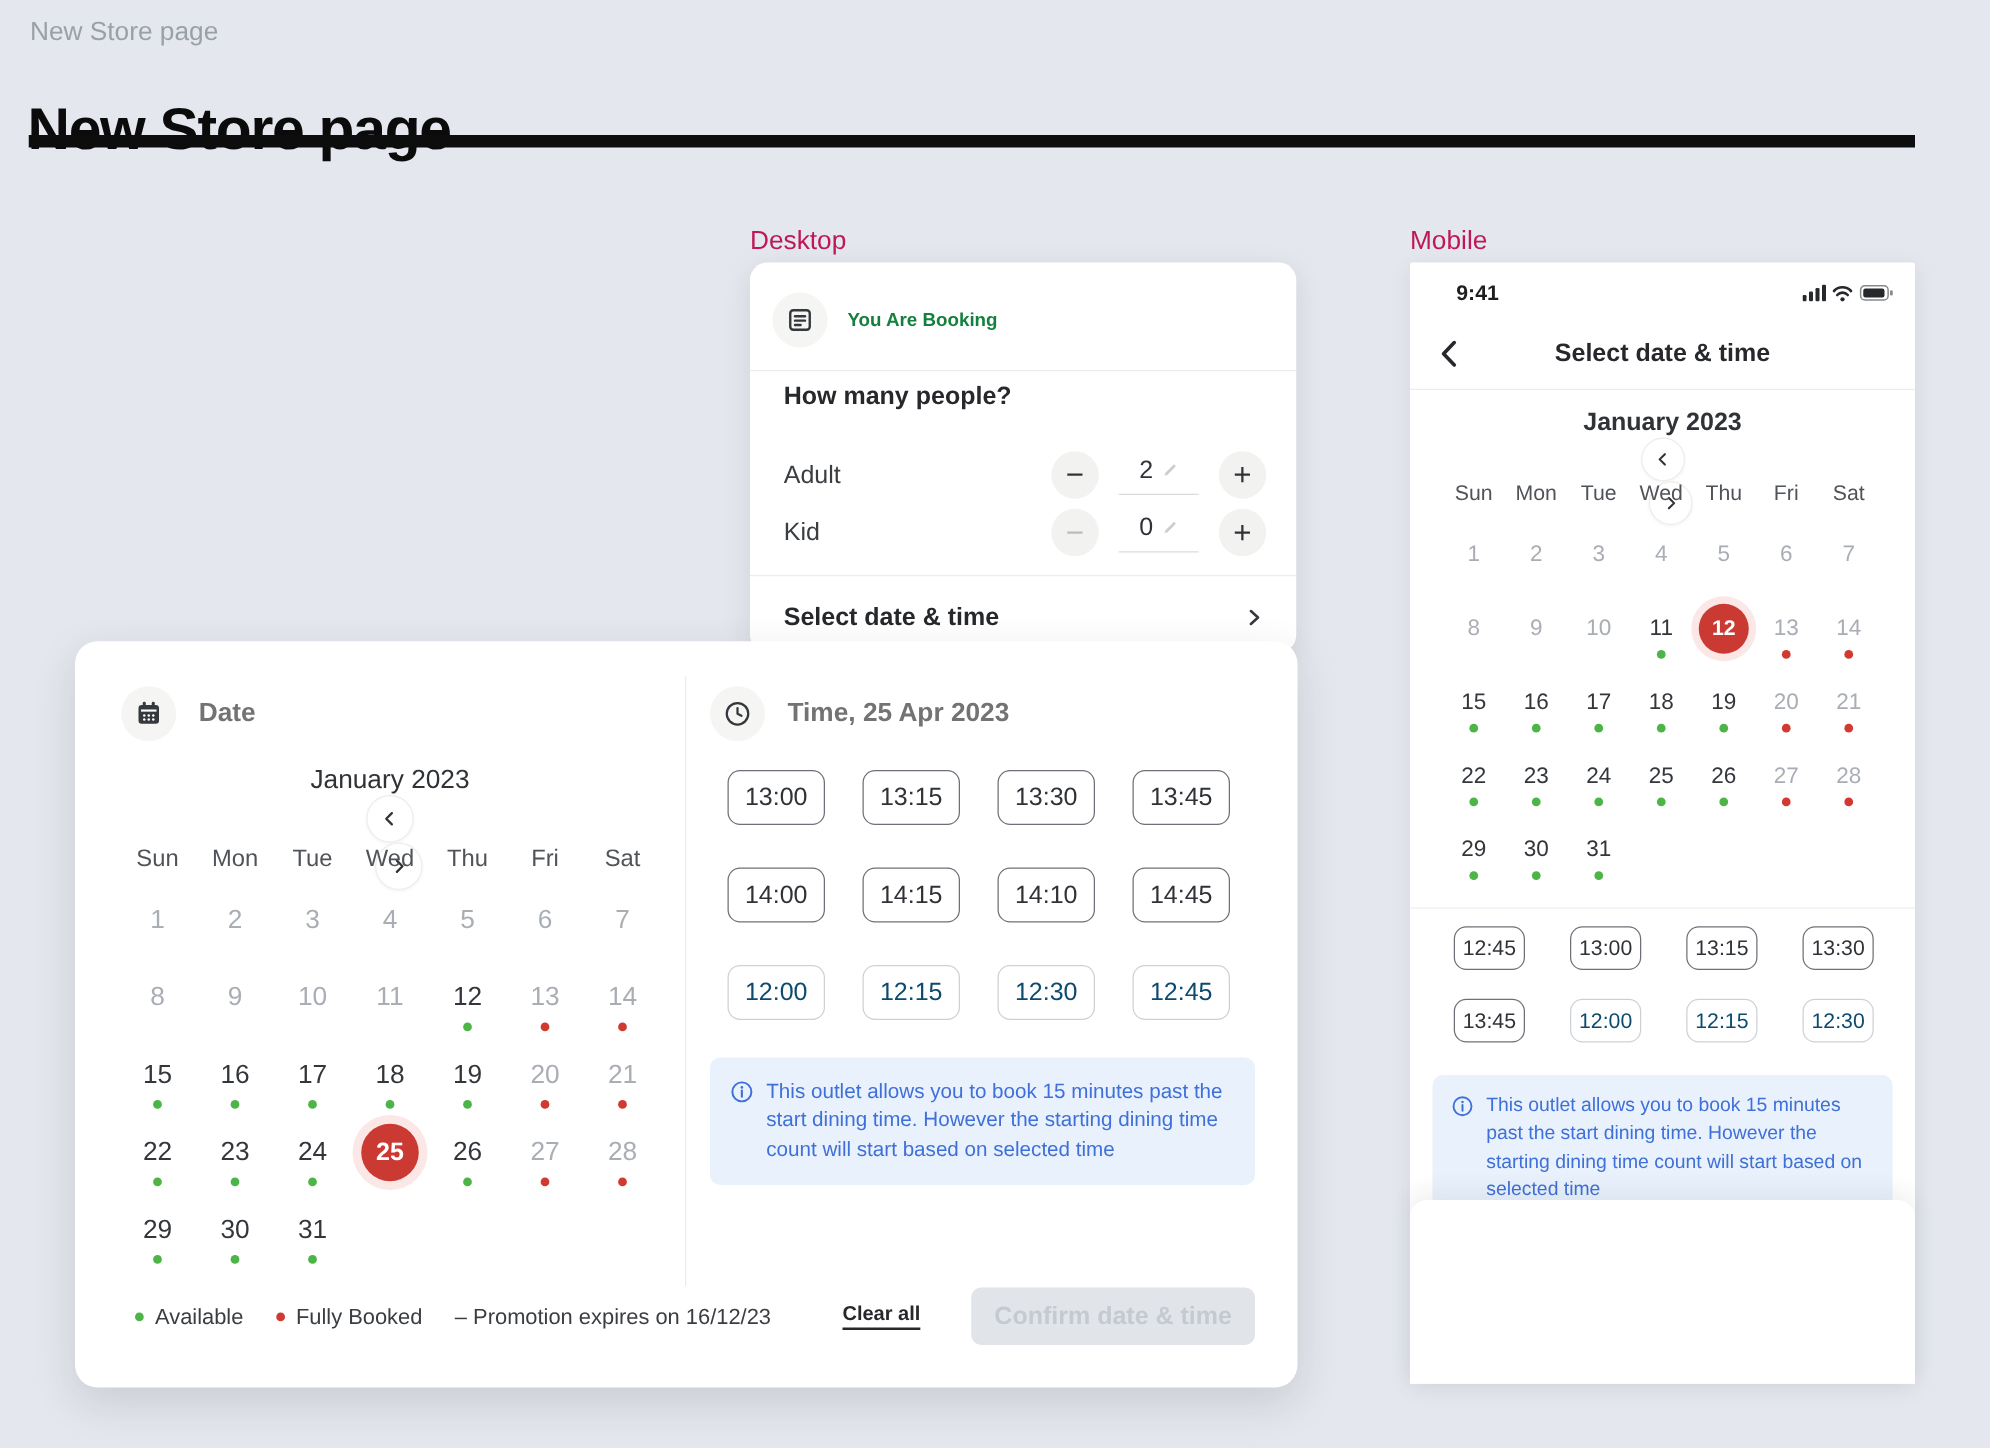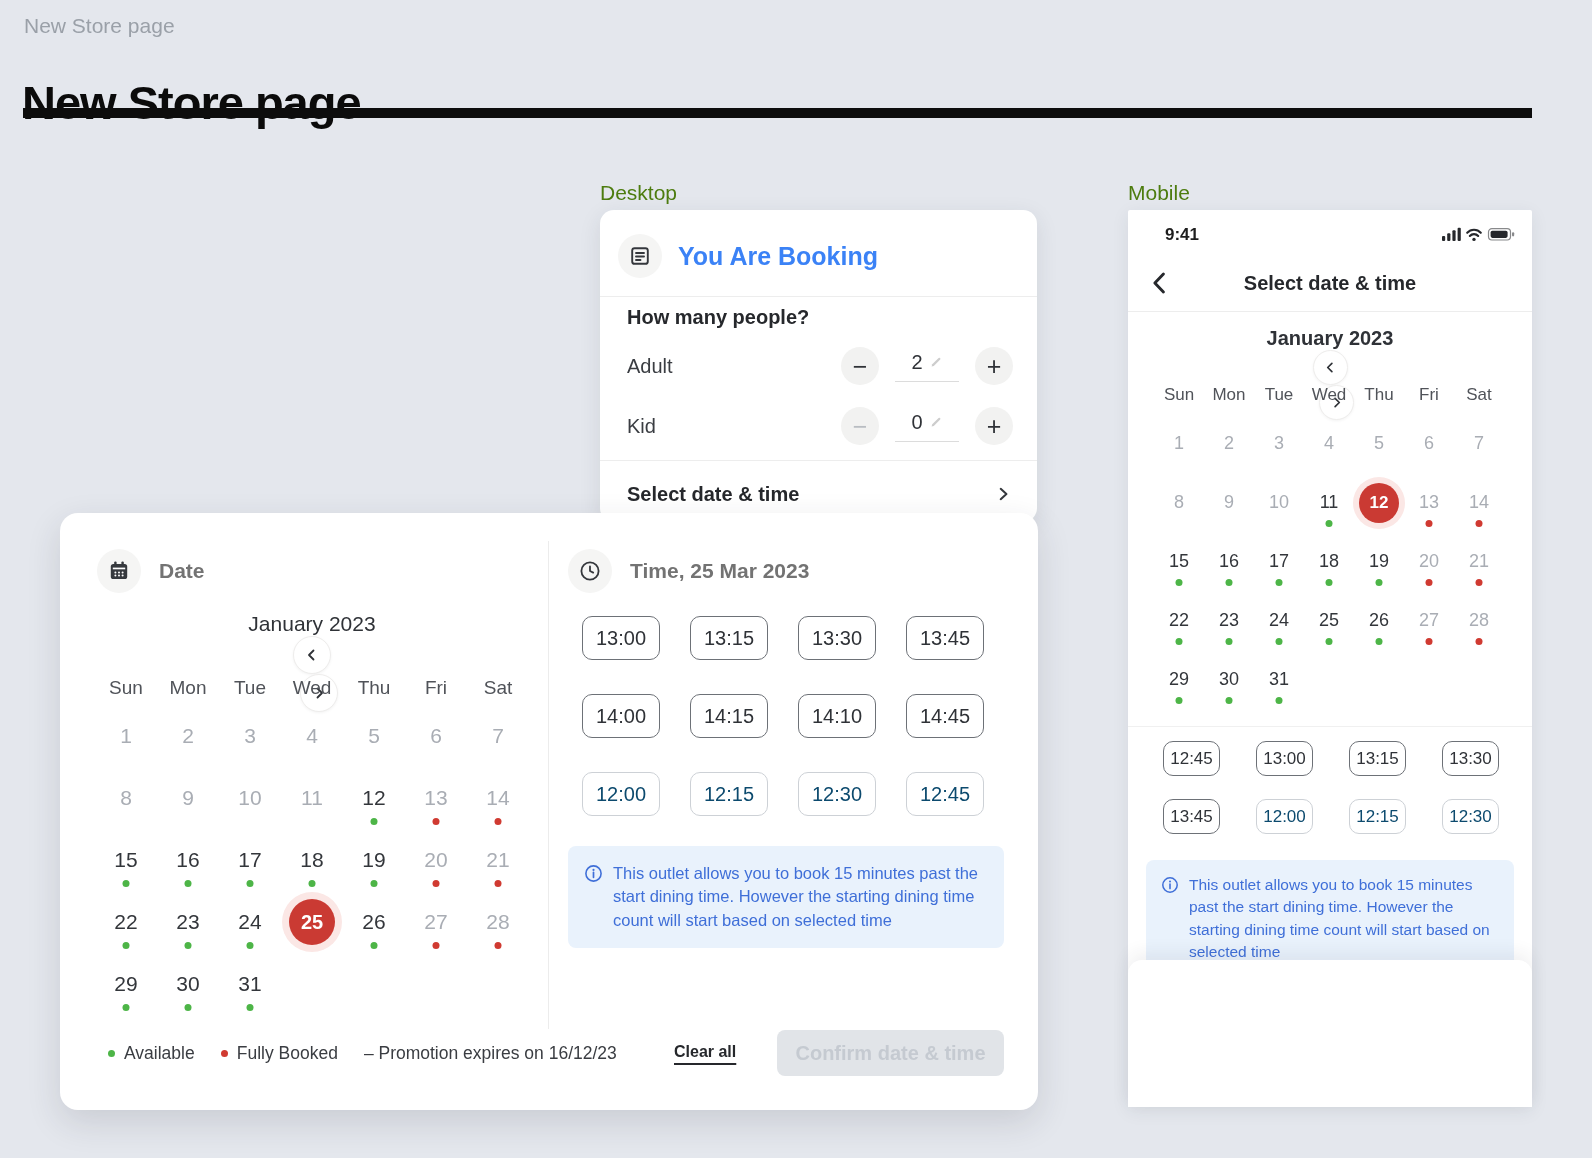--- a/index.html
+++ b/index.html
@@ -6,40 +6,40 @@
   body{
     width:1592px;height:1158px;position:relative;overflow:hidden;
     background:#e4e7ed;
     font-family:"Liberation Sans", sans-serif;
     color:#2f3237;
   }
   
   .breadcrumb{position:absolute;left:24px;top:14px;font-size:21px;color:#9aa0a8;}
   .page-title{position:absolute;left:22px;top:44px;font-size:47px;font-weight:800;color:#0b0b0b;letter-spacing:-1px;}
   .title-rule{position:absolute;left:23px;top:108px;width:1509px;height:10px;background:#0d0d0d;}
-  .section-label{position:absolute;font-size:21px;color:#4d7c0f;}
+  .section-label{position:absolute;font-size:21px;color:#be185d;}
   #desktop-label{left:600px;top:181px;}
   #mobile-label{left:1128px;top:181px;}
 
   
   .card{position:absolute;background:#fff;}
   #booking-card{left:600px;top:210px;width:437px;height:312px;border-radius:14px;box-shadow:0 6px 22px rgba(40,45,60,.10);}
   #picker-card{left:60px;top:513px;width:978px;height:597px;border-radius:18px;box-shadow:0 12px 34px rgba(40,45,60,.14);z-index:3;}
   #phone{left:1128px;top:210px;width:404px;height:897px;border-radius:2px;box-shadow:0 4px 18px rgba(40,45,60,.08);}
 
   .icon-circle{width:44px;height:44px;border-radius:50%;background:#f5f5f4;display:flex;align-items:center;justify-content:center;}
   .divider-h{position:absolute;left:0;right:0;height:1px;background:#ededed;}
   .divider-v{position:absolute;width:1px;background:#ececec;}
 
   
   #booking-card .hdr{position:absolute;left:18px;top:24px;display:flex;align-items:center;gap:16px;}
-  #booking-card .hdr .t{font-size:25px;font-weight:700;color:#3b82f6;}
+  #booking-card .hdr .t{font-size:15px;font-weight:700;color:#15803d;}
   .bk-question{position:absolute;left:27px;top:96px;font-size:20px;font-weight:700;color:#26282c;}
   .stepper-row{position:absolute;left:27px;right:24px;height:44px;display:flex;align-items:center;}
-  #row-adult{top:134px;} #row-kid{top:194px;}
+  #row-adult{top:148px;} #row-kid{top:194px;}
   .stepper-row .lbl{font-size:20px;color:#3a3d42;}
   .stepper{margin-left:auto;display:flex;align-items:center;gap:16px;}
   .step-btn{width:38px;height:38px;border-radius:50%;background:#f2f2f1;border:none;display:flex;align-items:center;justify-content:center;
     font-size:25px;line-height:1;color:#2f3237;cursor:pointer;font-family:inherit;padding:0;}
   .step-btn.dim{color:#b9bdc2;}
   .step-val{width:64px;display:flex;align-items:center;justify-content:center;gap:6px;border-bottom:1px solid #dcdcdc;padding-bottom:7px;}
   .step-val .v{font-size:20px;color:#2f3237;}
   .select-row{position:absolute;left:27px;right:26px;top:262px;height:44px;display:flex;align-items:center;cursor:pointer;}
   .select-row .t{font-size:20px;font-weight:700;color:#26282c;}
   .select-row svg{margin-left:auto;}
@@ -357,21 +357,21 @@
 
   <div class="divider-v" id="picker-vdiv"></div>
 
   <div class="panel-hdr" id="time-hdr">
     <span class="icon-circle">
       <svg width="24" height="24" viewBox="0 0 24 24">
           <circle cx="12" cy="12" r="8.6" fill="none" stroke="#34373c" stroke-width="1.8"></circle>
           <path d="M12 7.4 V12 L15.2 13.6" fill="none" stroke="#34373c" stroke-width="1.8" stroke-linecap="round" stroke-linejoin="round"></path>
         </svg>
     </span>
-    <span class="t">Time, 25 Mar 2023</span>
+    <span class="t">Time, 25 Apr 2023</span>
   </div>
 
   <div class="chips" id="picker-chips">
       <button class="chip">13:00</button>
       <button class="chip">13:15</button>
       <button class="chip">13:30</button>
       <button class="chip">13:45</button>
       <button class="chip">14:00</button>
       <button class="chip">14:15</button>
       <button class="chip">14:10</button>

